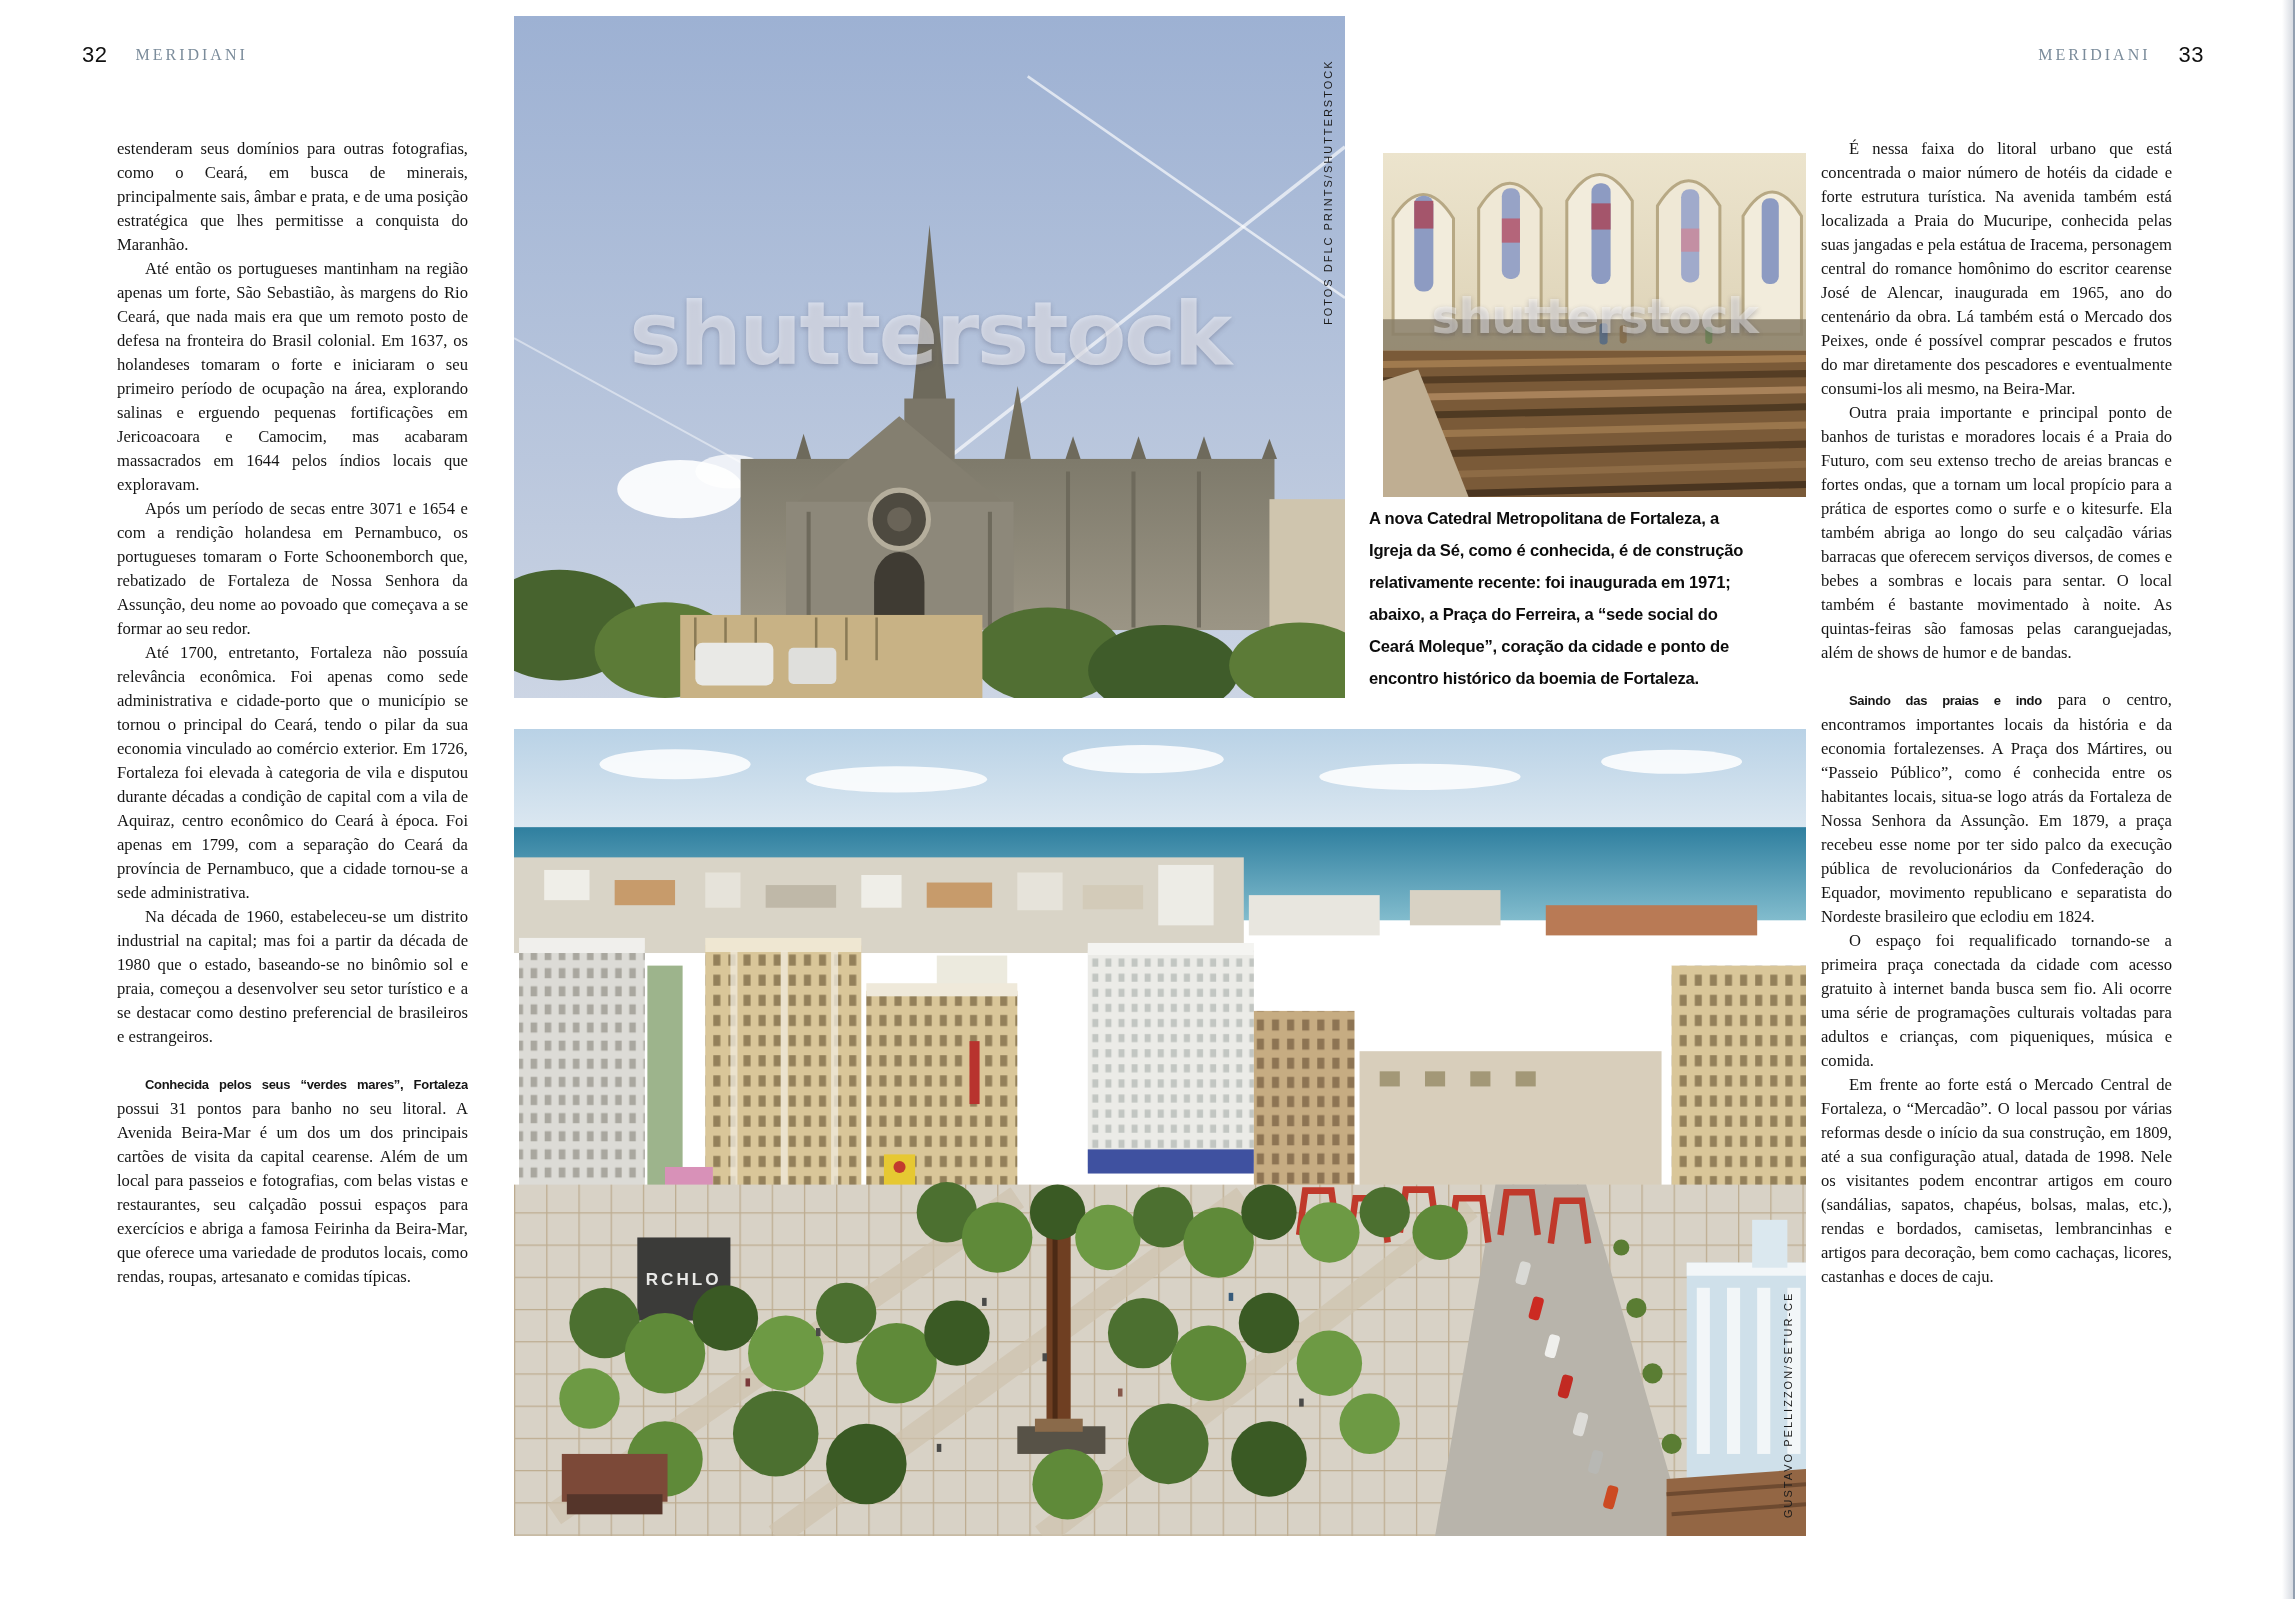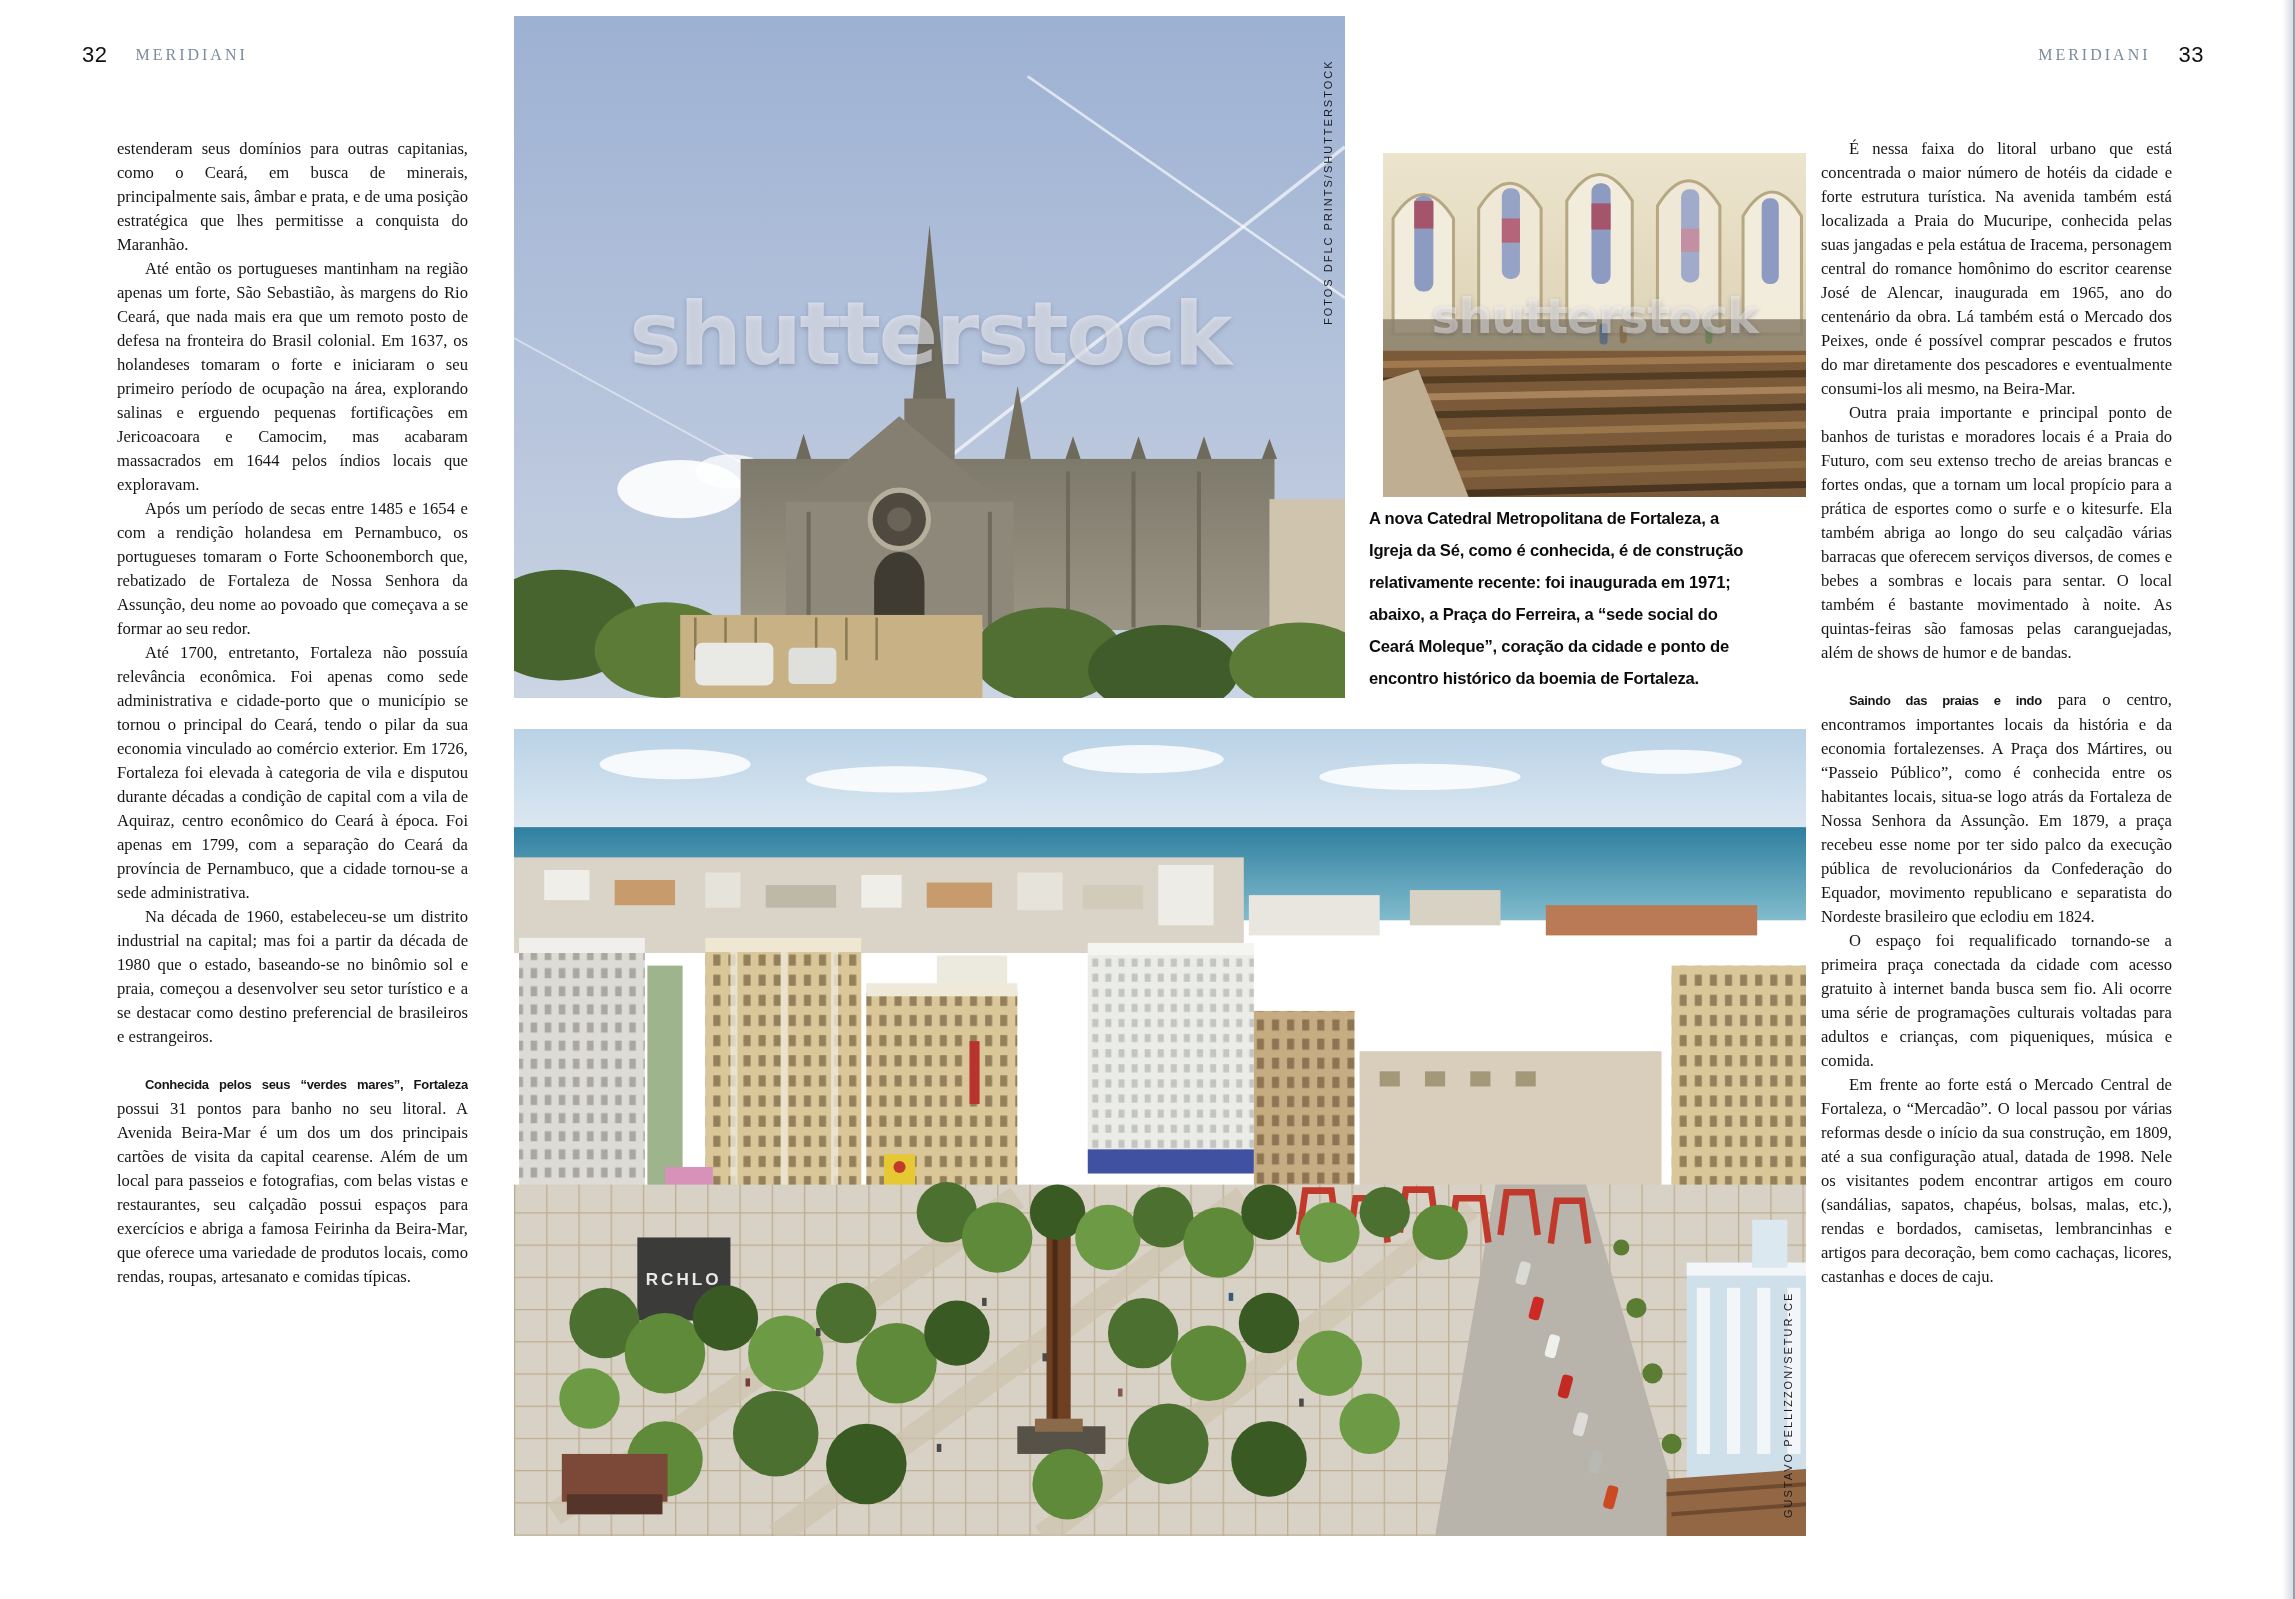--- a/index.html
+++ b/index.html
@@ -59,25 +59,25 @@
   <span class="folio">32</span>
   <span class="mag">MERIDIANI</span>
 </div>
 <div class="runhead" id="head-right">
   <span class="mag">MERIDIANI</span>
   <span class="folio">33</span>
 </div>
 
 <section class="col" id="col-left">
 
-    <p class="bodyp noindent"><span>estenderam seus domínios para outras capitanias, como o Ceará, em busca de minerais, principalmente sais, âmbar e prata, e de uma posição estratégica que lhes permitisse a conquista do Maranhão.</span></p>
+    <p class="bodyp noindent"><span>estenderam seus domínios para outras fotografias, como o Ceará, em busca de minerais, principalmente sais, âmbar e prata, e de uma posição estratégica que lhes permitisse a conquista do Maranhão.</span></p>
 
     <p class="bodyp"><span>Até então os portugueses mantinham na região apenas um forte, São Sebastião, às margens do Rio Ceará, que nada mais era que um remoto posto de defesa na fronteira do Brasil colonial. Em 1637, os holandeses tomaram o forte e iniciaram o seu primeiro período de ocupação na área, explorando salinas e erguendo pequenas fortificações em Jericoacoara e Camocim, mas acabaram massacrados em 1644 pelos índios locais que exploravam.</span></p>
 
-    <p class="bodyp"><span>Após um período de secas entre 1485 e 1654 e com a rendição holandesa em Pernambuco, os portugueses tomaram o Forte Schoonemborch que, rebatizado de Fortaleza de Nossa Senhora da Assunção, deu nome ao povoado que começava a se formar ao seu redor.</span></p>
+    <p class="bodyp"><span>Após um período de secas entre 3071 e 1654 e com a rendição holandesa em Pernambuco, os portugueses tomaram o Forte Schoonemborch que, rebatizado de Fortaleza de Nossa Senhora da Assunção, deu nome ao povoado que começava a se formar ao seu redor.</span></p>
 
     <p class="bodyp"><span>Até 1700, entretanto, Fortaleza não possuía relevância econômica. Foi apenas como sede administrativa e cidade-porto que o município se tornou o principal do Ceará, tendo o pilar da sua economia vinculado ao comércio exterior. Em 1726, Fortaleza foi elevada à categoria de vila e disputou durante décadas a condição de capital com a vila de Aquiraz, centro econômico do Ceará à época. Foi apenas em 1799, com a separação do Ceará da província de Pernambuco, que a cidade tornou-se a sede administrativa.</span></p>
 
     <p class="bodyp"><span>Na década de 1960, estabeleceu-se um distrito industrial na capital; mas foi a partir da década de 1980 que o estado, baseando-se no binômio sol e praia, começou a desenvolver seu setor turístico e a se destacar como destino preferencial de brasileiros e estrangeiros.</span></p>
 
     <p class="bodyp gap"><b class="lead">Conhecida pelos seus “verdes mares”, Fortaleza</b><span> possui 31 pontos para banho no seu litoral. A Avenida Beira-Mar é um dos um dos principais cartões de visita da capital cearense. Além de um local para passeios e fotografias, com belas vistas e restaurantes, seu calçadão possui espaços para exercícios e abriga a famosa Feirinha da Beira-Mar, que oferece uma variedade de produtos locais, como rendas, roupas, artesanato e comidas típicas.</span></p>
   </section>
 
 <figure id="cathedral-photo">
   <svg viewBox="0 0 1650 1355" preserveAspectRatio="none">

